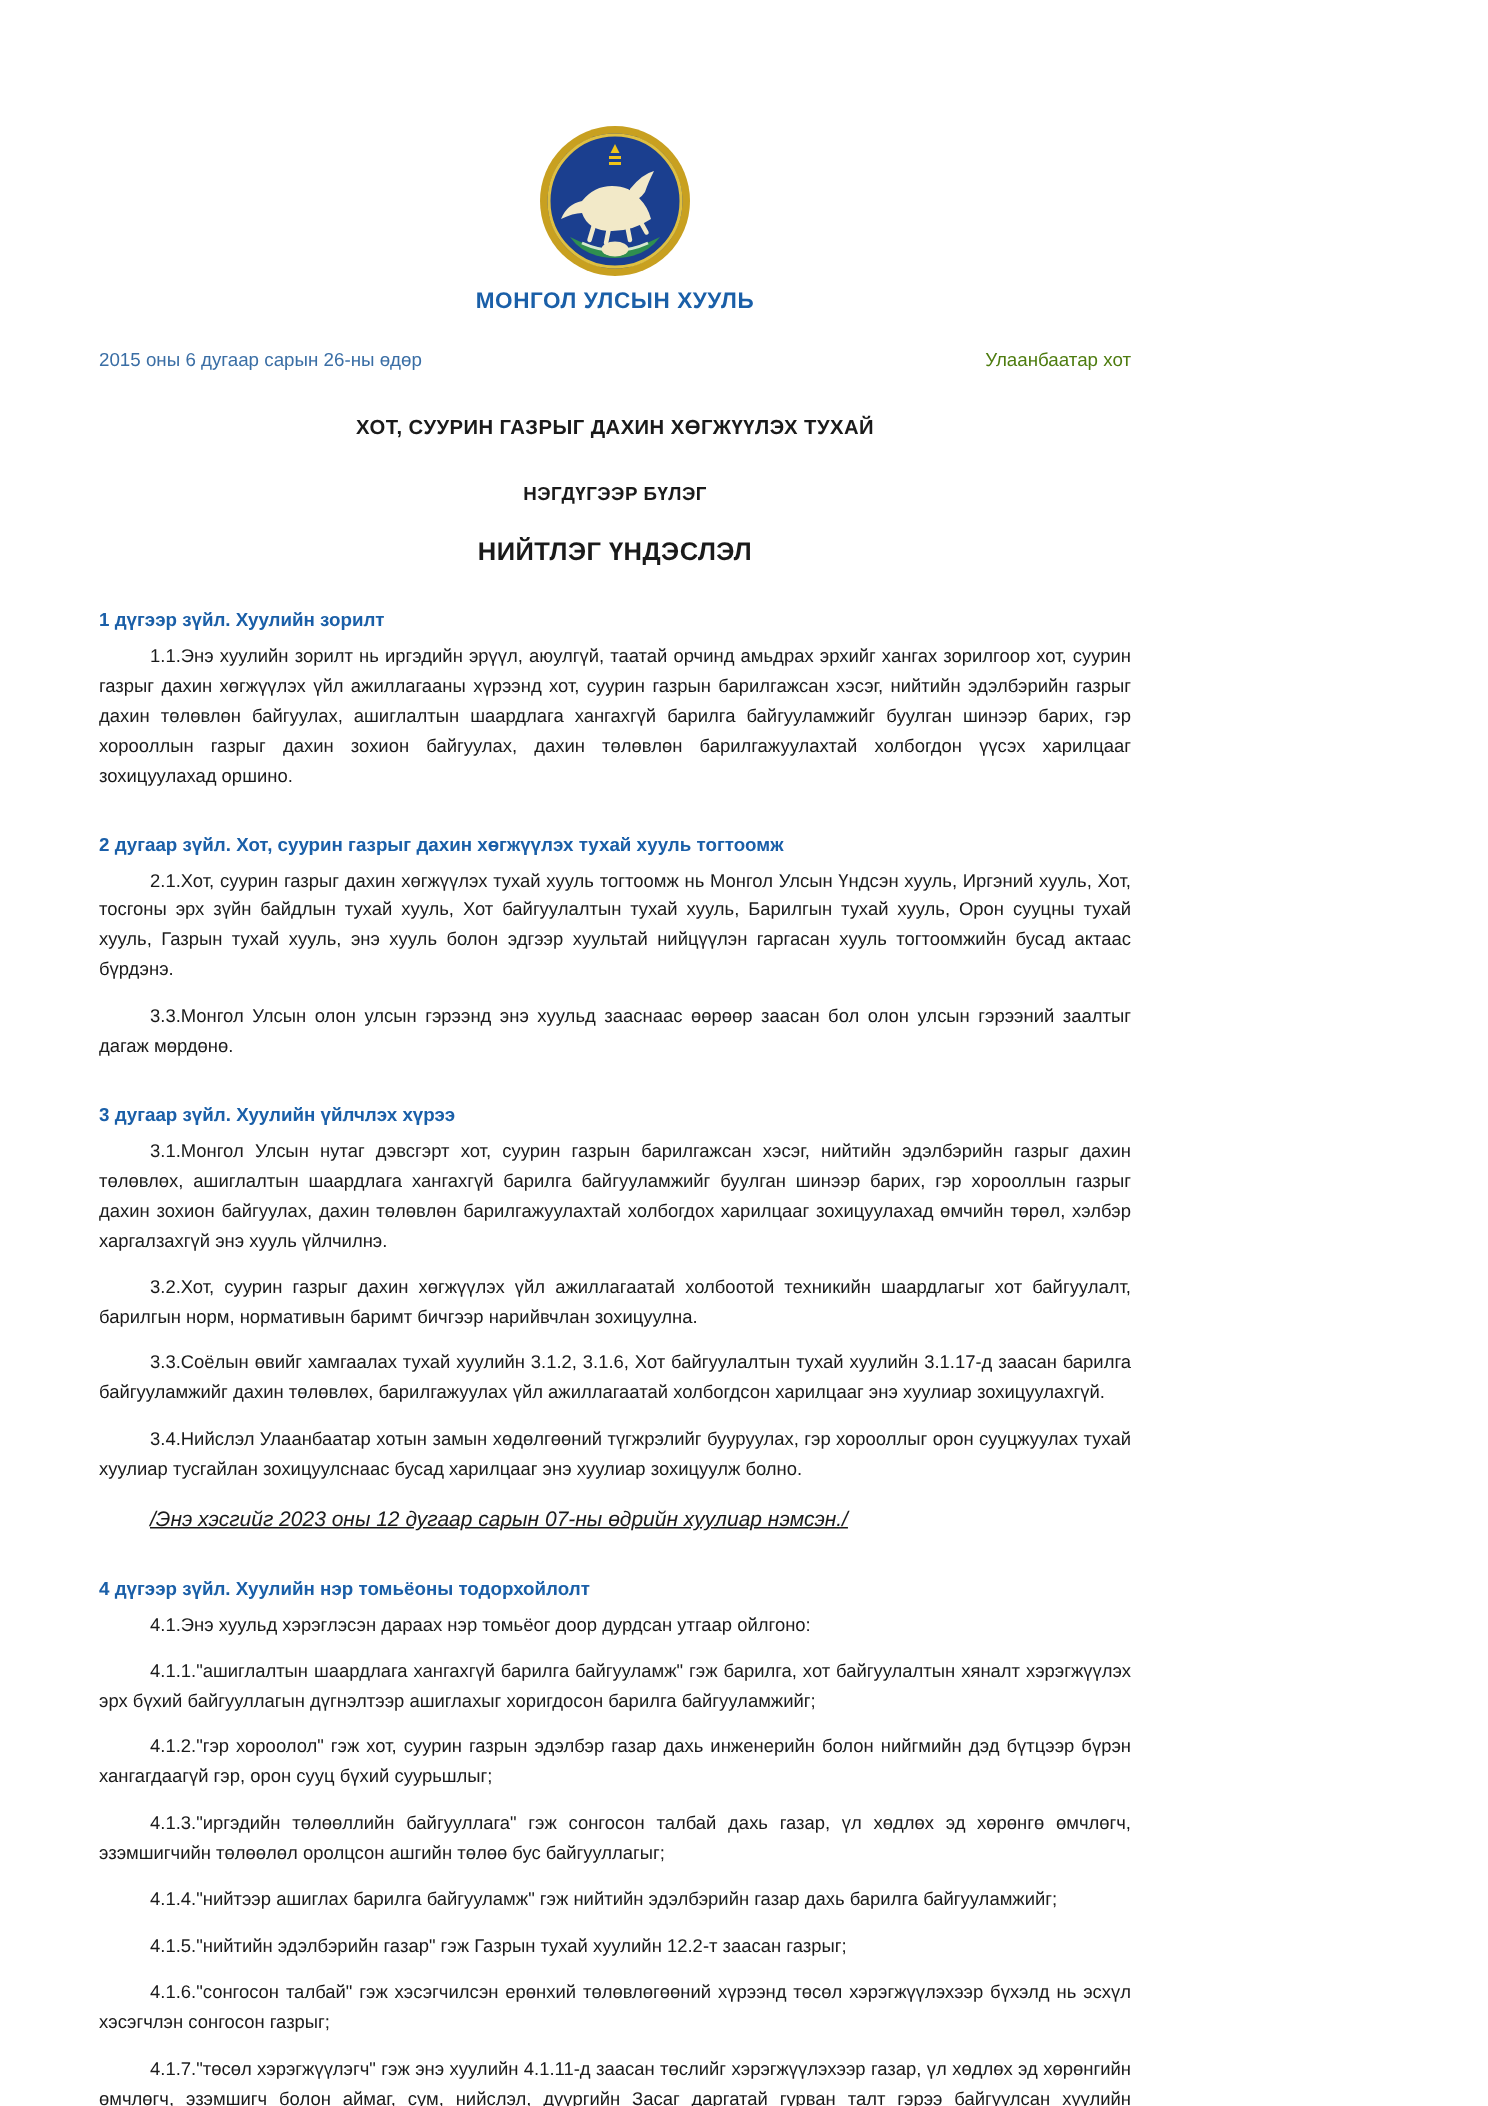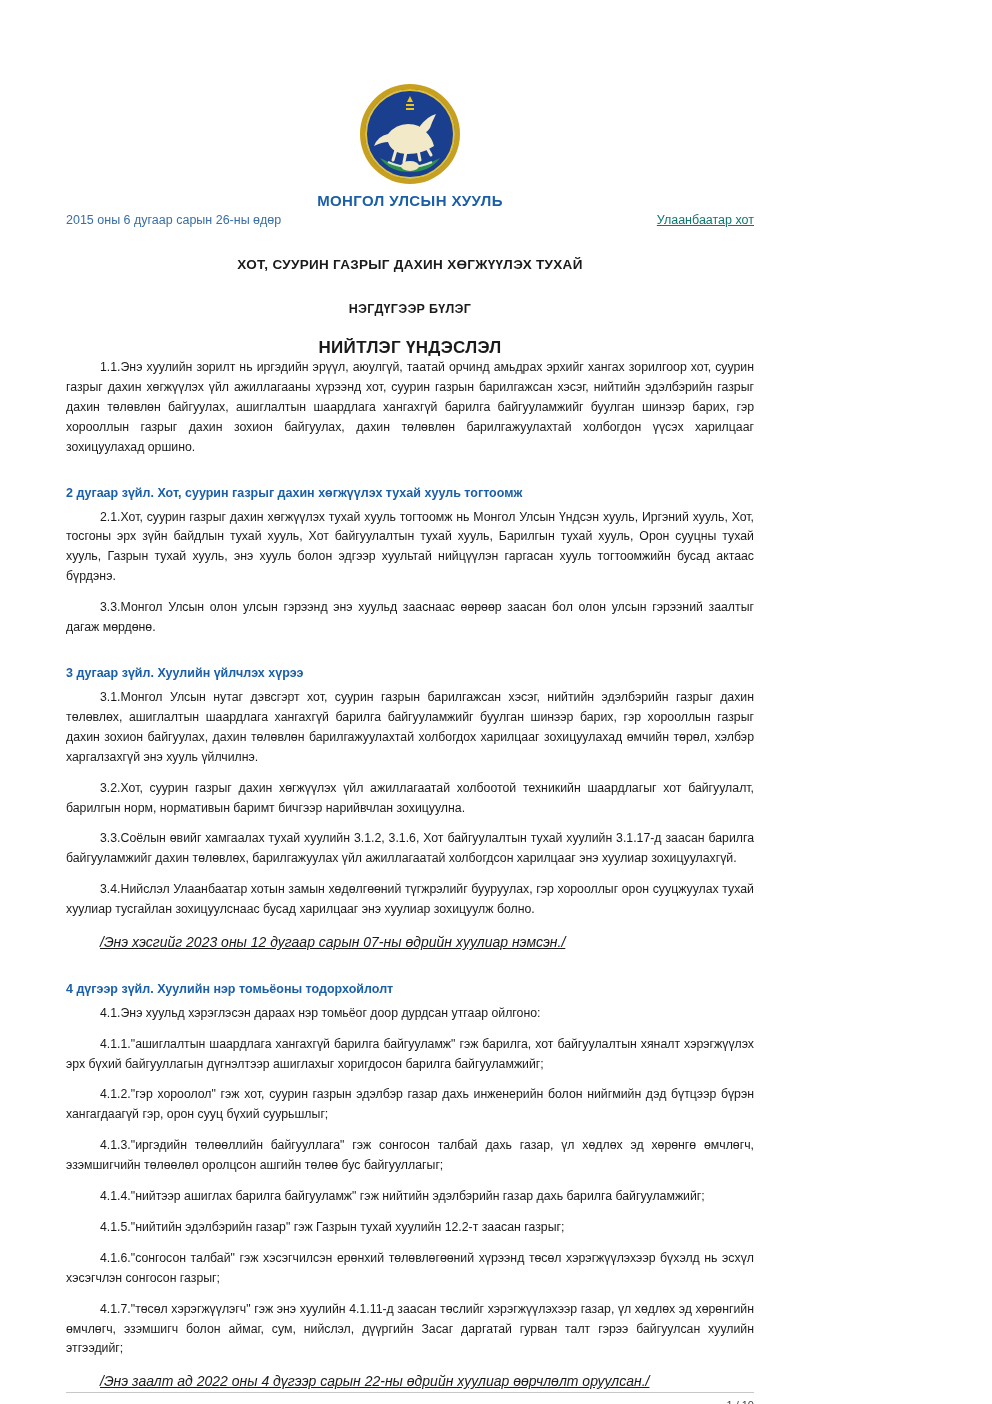--- a/index.html
+++ b/index.html
@@ -36,26 +36,26 @@
     margin-top: 6px;
     font-size: 15px;
     font-weight: bold;
     color: #1a5fa8;
     letter-spacing: 0.4px;
   }
   .meta-row {
     display: flex;
     justify-content: space-between;
     align-items: baseline;
-    margin-top: 4px;
+    margin-top: 24px;
     color: #3a6ea5;
     font-size: 12.5px;
   }
   .meta-left { color: #3a6ea5; }
-  .meta-right { color: #0f766e; text-decoration: underline; }
+  .meta-right { color: #4d7c0f; }
 
   .doc-title {
     text-align: center;
     font-size: 13.5px;
     font-weight: bold;
     margin-top: 30px;
     letter-spacing: 0.3px;
   }
   .chapter {
     text-align: center;
@@ -150,20 +150,21 @@
 
   <div class="meta-row">
     <div class="meta-left">2015 оны 6 дугаар сарын 26-ны өдөр</div>
     <div class="meta-right">Улаанбаатар хот</div>
   </div>
 
   <div class="doc-title">ХОТ, СУУРИН ГАЗРЫГ ДАХИН ХӨГЖҮҮЛЭХ ТУХАЙ</div>
   <div class="chapter">НЭГДҮГЭЭР БҮЛЭГ</div>
   <div class="chapter-sub">НИЙТЛЭГ ҮНДЭСЛЭЛ</div>
 
+  <div class="article-head">1 дүгээр зүйл. Хуулийн зорилт</div>
   <p class="para">1.1.Энэ хуулийн зорилт нь иргэдийн эрүүл, аюулгүй, таатай орчинд амьдрах эрхийг хангах зорилгоор хот, суурин газрыг дахин хөгжүүлэх үйл ажиллагааны хүрээнд хот, суурин газрын барилгажсан хэсэг, нийтийн эдэлбэрийн газрыг дахин төлөвлөн байгуулах, ашиглалтын шаардлага хангахгүй барилга байгууламжийг буулган шинээр барих, гэр хорооллын газрыг дахин зохион байгуулах, дахин төлөвлөн барилгажуулахтай холбогдон үүсэх харилцааг зохицуулахад оршино.</p>
 
   <div class="article-head">2 дугаар зүйл. Хот, суурин газрыг дахин хөгжүүлэх тухай хууль тогтоомж</div>
   <p class="para">2.1.Хот, суурин газрыг дахин хөгжүүлэх тухай хууль тогтоомж нь Монгол Улсын Үндсэн хууль, Иргэний хууль, Хот, тосгоны эрх зүйн байдлын тухай хууль, Хот байгуулалтын тухай хууль, Барилгын тухай хууль, Орон сууцны тухай хууль, Газрын тухай хууль, энэ хууль болон эдгээр хуультай нийцүүлэн гаргасан хууль тогтоомжийн бусад актаас бүрдэнэ.</p>
   <p class="para">3.3.Монгол Улсын олон улсын гэрээнд энэ хуульд зааснаас өөрөөр заасан бол олон улсын гэрээний заалтыг дагаж мөрдөнө.</p>
 
   <div class="article-head">3 дугаар зүйл. Хуулийн үйлчлэх хүрээ</div>
   <p class="para">3.1.Монгол Улсын нутаг дэвсгэрт хот, суурин газрын барилгажсан хэсэг, нийтийн эдэлбэрийн газрыг дахин төлөвлөх, ашиглалтын шаардлага хангахгүй барилга байгууламжийг буулган шинээр барих, гэр хорооллын газрыг дахин зохион байгуулах, дахин төлөвлөн барилгажуулахтай холбогдох харилцааг зохицуулахад өмчийн төрөл, хэлбэр харгалзахгүй энэ хууль үйлчилнэ.</p>
   <p class="para">3.2.Хот, суурин газрыг дахин хөгжүүлэх үйл ажиллагаатай холбоотой техникийн шаардлагыг хот байгуулалт, барилгын норм, нормативын баримт бичгээр нарийвчлан зохицуулна.</p>
   <p class="para">3.3.Соёлын өвийг хамгаалах тухай хуулийн 3.1.2, 3.1.6, Хот байгуулалтын тухай хуулийн 3.1.17-д заасан барилга байгууламжийг дахин төлөвлөх, барилгажуулах үйл ажиллагаатай холбогдсон харилцааг энэ хуулиар зохицуулахгүй.</p>

